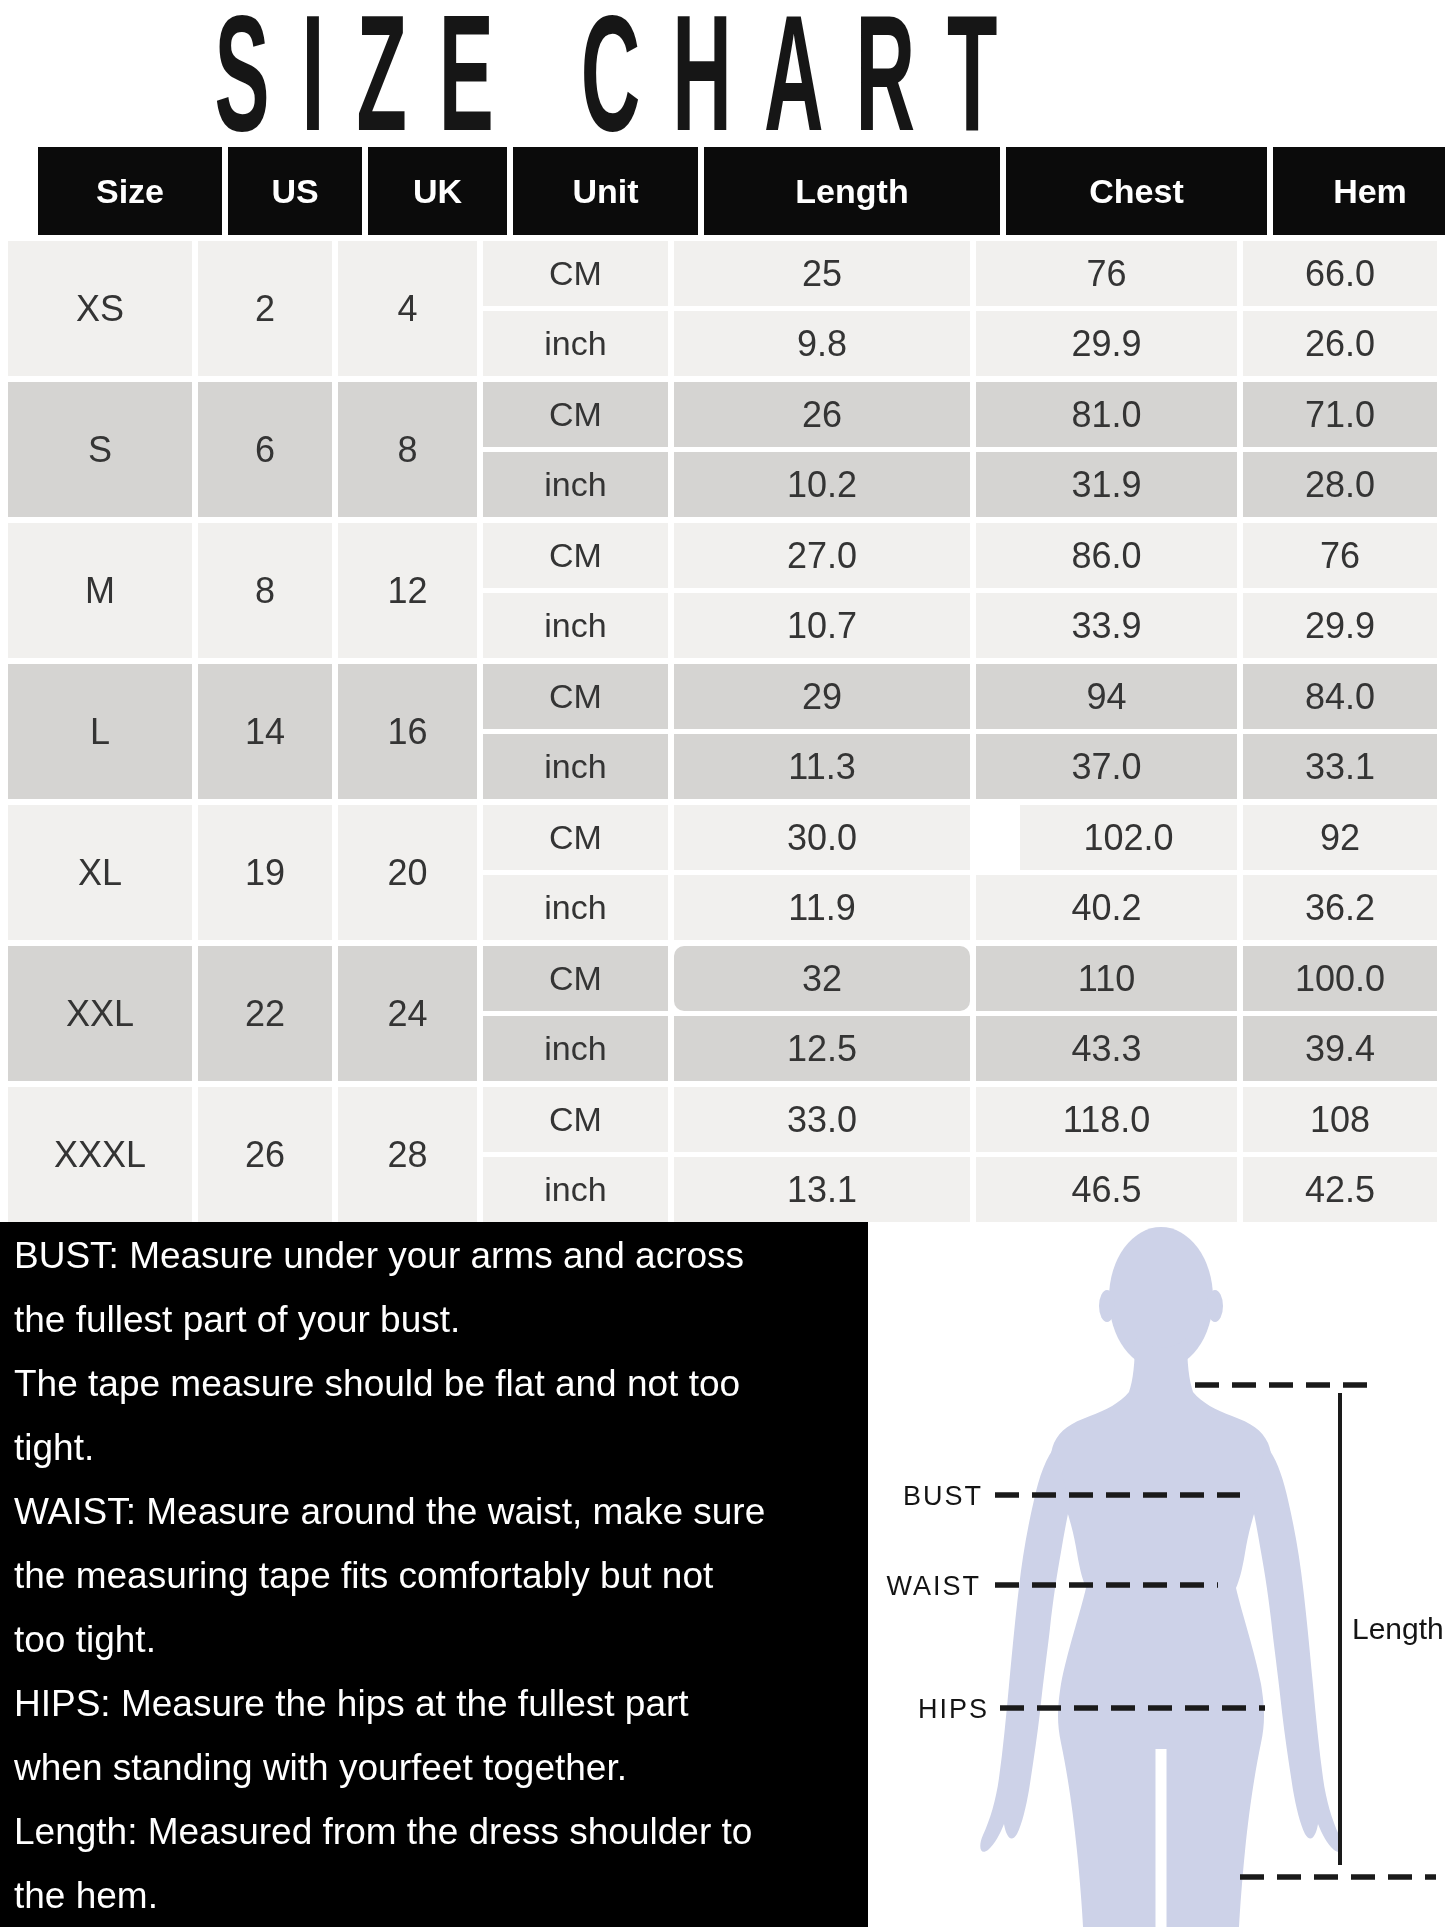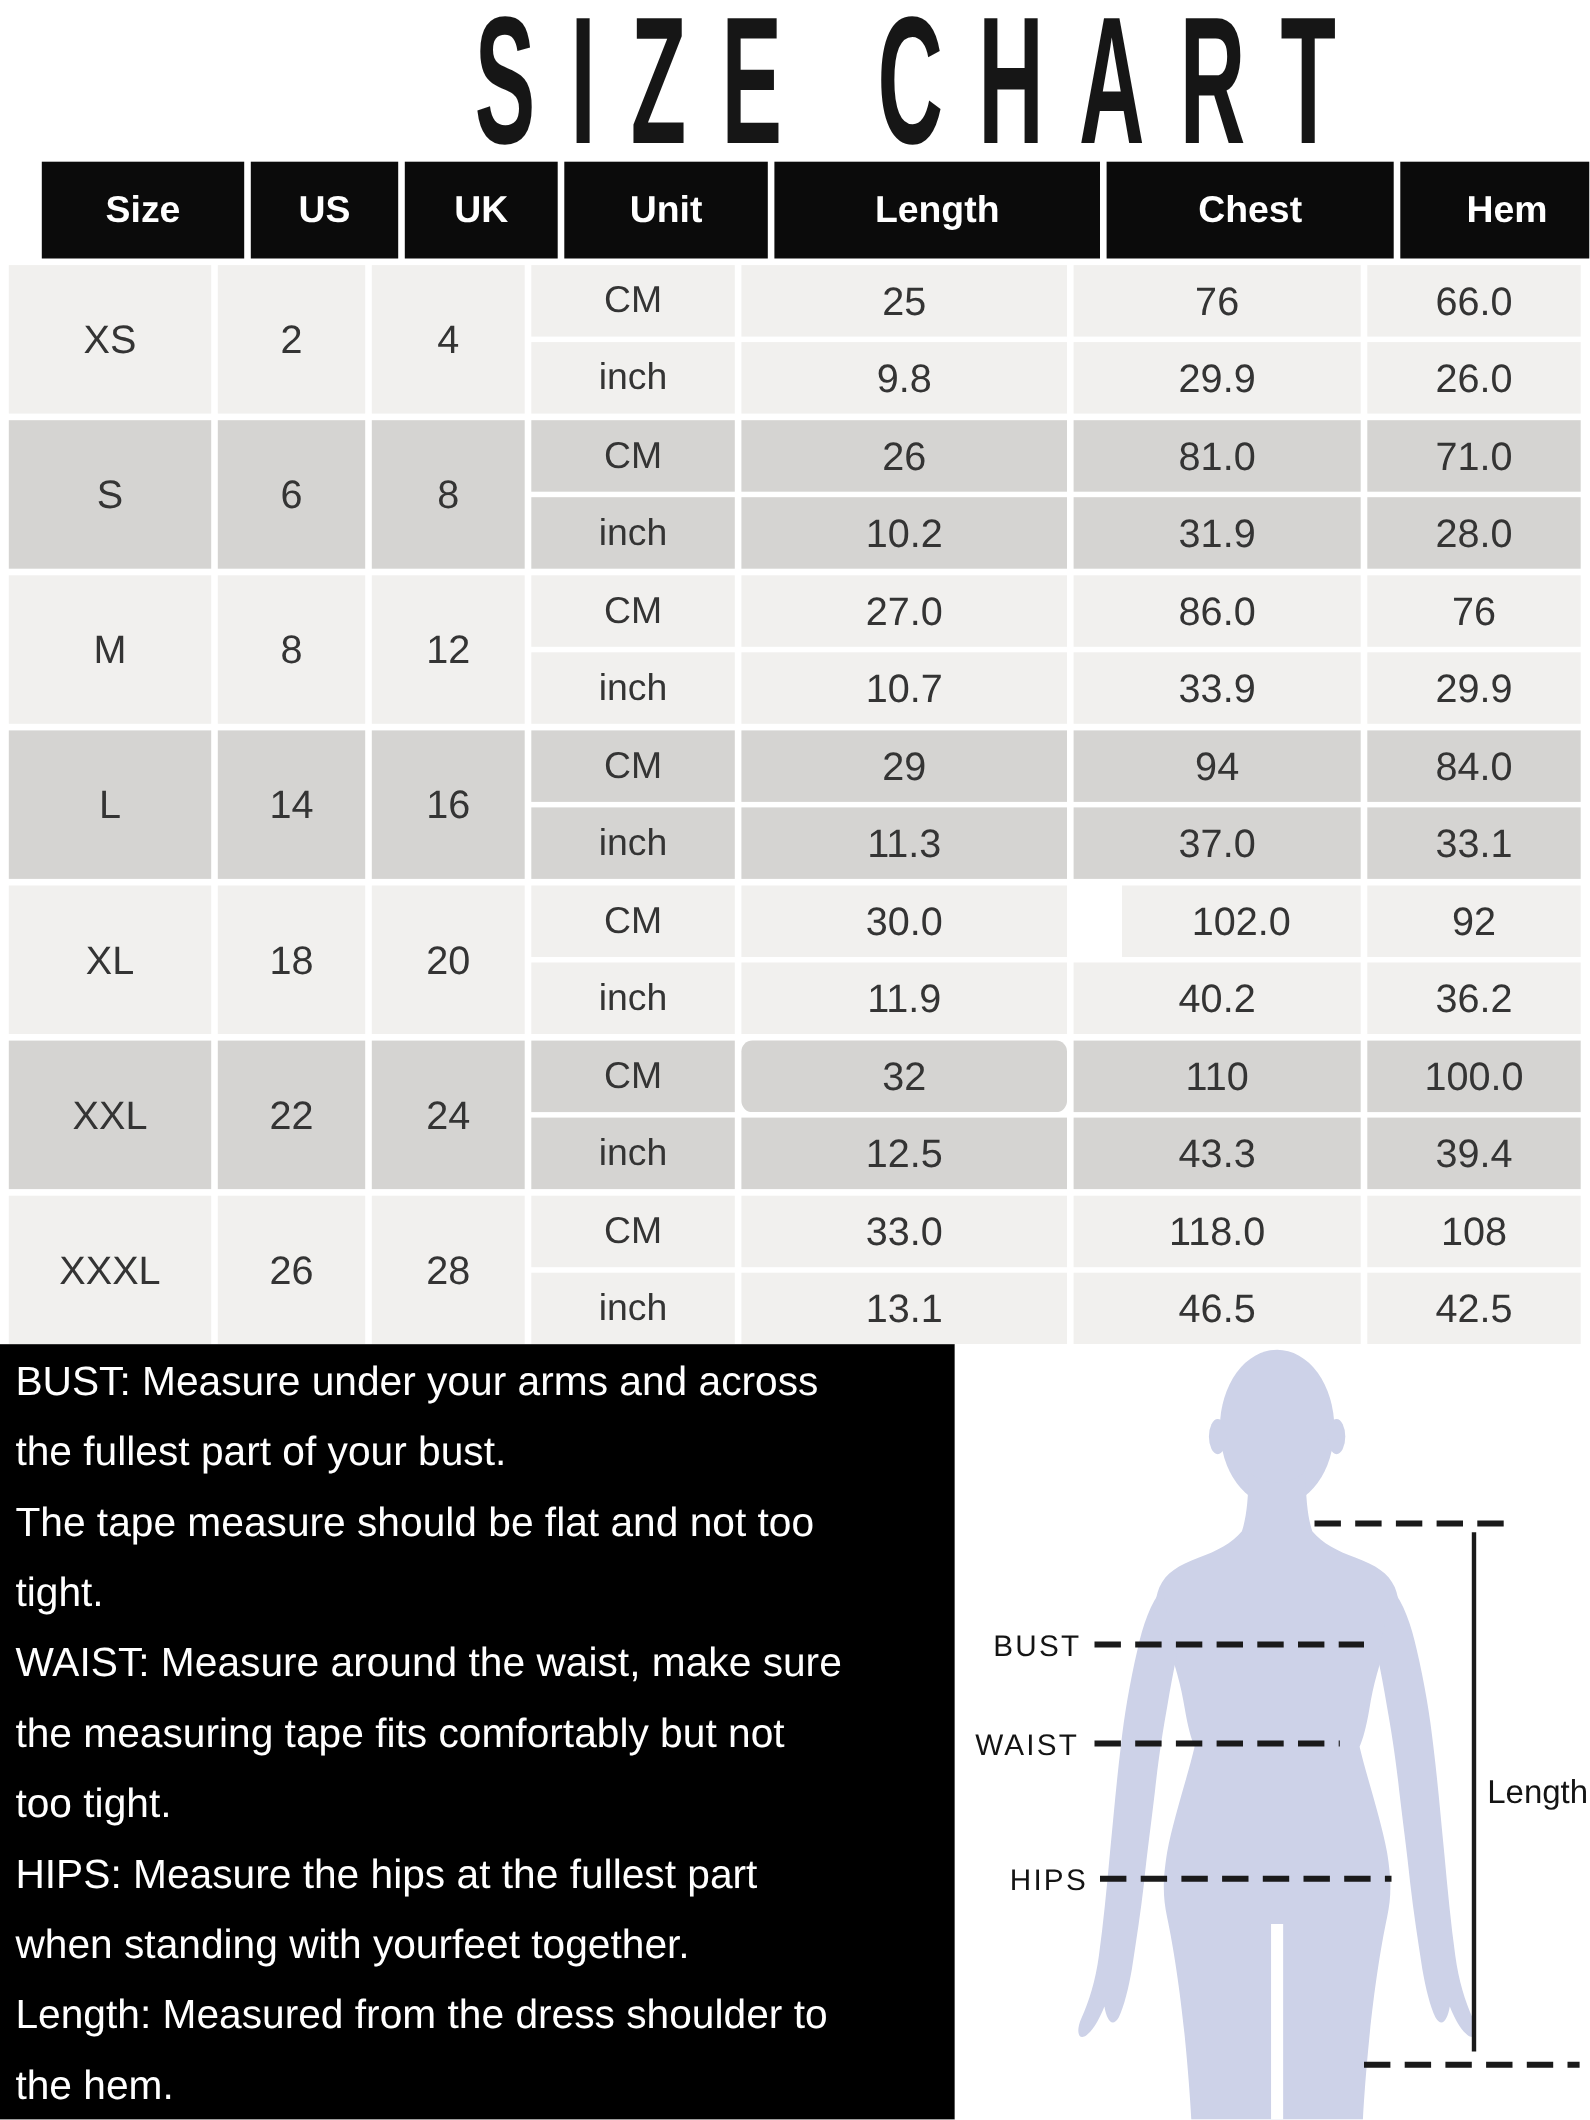--- a/index.html
+++ b/index.html
@@ -1,19 +1,19 @@
 <!DOCTYPE html>
 <html style="--header-bg: #0b0b0b; --row-light: #f1f0ee; --row-dark: #d5d4d2; --notes-bg: #000000; --silhouette: #cdd2e8; --guide: #1a1a1a;"><head>
 <meta charset="utf-8">
 <style>
   html,body{margin:0;padding:0;background:#ffffff;}
   .page{position:relative;width:1445px;height:1927px;background:#fff;overflow:hidden;
         font-family:"Liberation Sans", sans-serif;}
   
-  .title-wrap{height:147px;display:flex;align-items:center;justify-content:flex-start;overflow:hidden;}
+  .title-wrap{height:147px;display:flex;align-items:center;justify-content:flex-end;overflow:hidden;}
   .title{font-size:165px;font-weight:700;letter-spacing:64px;color:#161616;line-height:1;
          transform:scaleX(0.5);transform-origin:50% 55%;white-space:nowrap;text-indent:32px;}
   
   .size-table{margin-left:8px;width:1429px;}
   .grid{display:grid;grid-template-columns:184px 134px 139px 185px 296px 261px 194px;
         column-gap:6px;row-gap:5px;}
   .header-row{margin-bottom:6px;padding-left:30px;}
   .hcell{height:88px;background:var(--header-bg);color:#fff;font-weight:700;font-size:34px;
          display:flex;align-items:center;justify-content:center;}
   .group{grid-template-rows:65px 65px;margin-bottom:6px;}
@@ -99,21 +99,21 @@
           <div class="cell " style="grid-area: 1 / 5;">29</div>
           <div class="cell " style="grid-area: 1 / 6;">94</div>
           <div class="cell " style="grid-area: 1 / 7;">84.0</div>
           <div class="cell unit-cell" style="grid-area: 2 / 4;">inch</div>
           <div class="cell " style="grid-area: 2 / 5;">11.3</div>
           <div class="cell " style="grid-area: 2 / 6;">37.0</div>
           <div class="cell " style="grid-area: 2 / 7;">33.1</div>
         </div>
         <div class="grid group g-light">
           <div class="cell span2">XL</div>
-          <div class="cell span2">18</div>
+          <div class="cell span2">19</div>
           <div class="cell span2">20</div>
           <div class="cell unit-cell" style="grid-area: 1 / 4;">CM</div>
           <div class="cell " style="grid-area: 1 / 5;">30.0</div>
           <div class="cell " style="grid-area: 1 / 6; margin-left: 44px;">102.0</div>
           <div class="cell " style="grid-area: 1 / 7;">92</div>
           <div class="cell unit-cell" style="grid-area: 2 / 4;">inch</div>
           <div class="cell " style="grid-area: 2 / 5;">11.9</div>
           <div class="cell " style="grid-area: 2 / 6;">40.2</div>
           <div class="cell " style="grid-area: 2 / 7;">36.2</div>
         </div>

